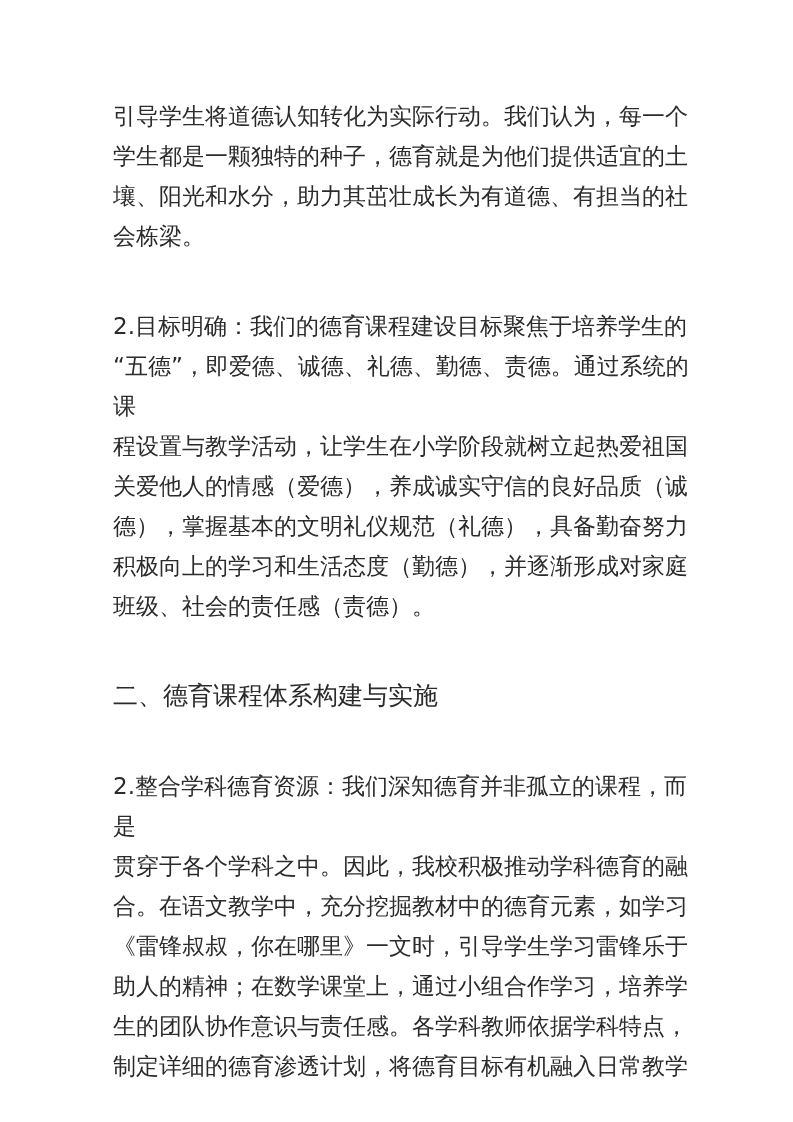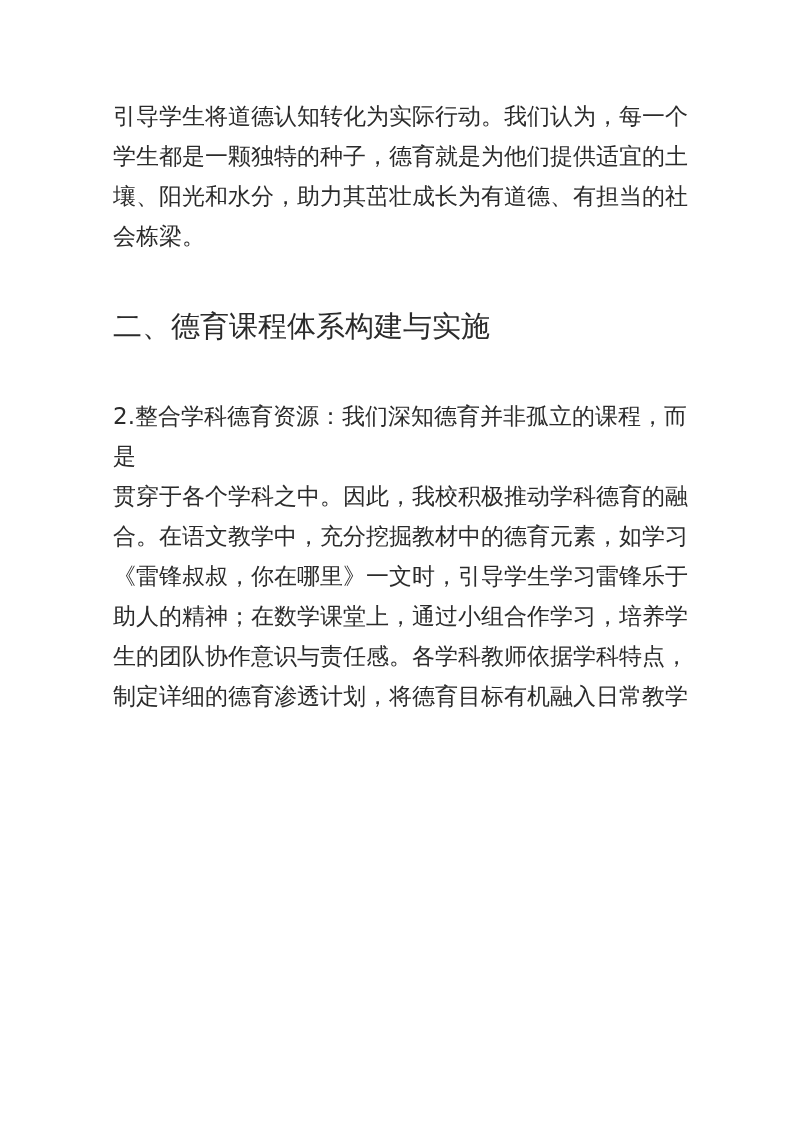--- a/index.html
+++ b/index.html
@@ -30,33 +30,40 @@
     color: #2b2b2b;
     letter-spacing: 0;
   }
   .block {
     margin: 0 0 50px 0;
     white-space: pre-line;
     font-weight: 400;
     text-align: left;
   }
   .heading {
-    font-size: 29px;
+    font-size: 25px;
     font-weight: 400;
   }
 </style>
 </head>
 <body style="background: rgb(255, 255, 255);">
 
 <div class="page">
   <div class="doc" style="color: rgb(43, 43, 43);">
     <p class="block">引导学生将道德认知转化为实际行动。我们认为，每一个
 学生都是一颗独特的种子，德育就是为他们提供适宜的土
 壤、阳光和水分，助力其茁壮成长为有道德、有担当的社
 会栋梁。</p>
+    <p class="block">2.目标明确：我们的德育课程建设目标聚焦于培养学生的
+“五德”，即爱德、诚德、礼德、勤德、责德。通过系统的课
+程设置与教学活动，让学生在小学阶段就树立起热爱祖国
+关爱他人的情感（爱德），养成诚实守信的良好品质（诚
+德），掌握基本的文明礼仪规范（礼德），具备勤奋努力
+积极向上的学习和生活态度（勤德），并逐渐形成对家庭
+班级、社会的责任感（责德）。</p>
     <h2 class="block heading">二、德育课程体系构建与实施</h2>
     <p class="block">2.整合学科德育资源：我们深知德育并非孤立的课程，而是
 贯穿于各个学科之中。因此，我校积极推动学科德育的融
 合。在语文教学中，充分挖掘教材中的德育元素，如学习
 《雷锋叔叔，你在哪里》一文时，引导学生学习雷锋乐于
 助人的精神；在数学课堂上，通过小组合作学习，培养学
 生的团队协作意识与责任感。各学科教师依据学科特点，
 制定详细的德育渗透计划，将德育目标有机融入日常教学</p>
   </div>
 </div>

